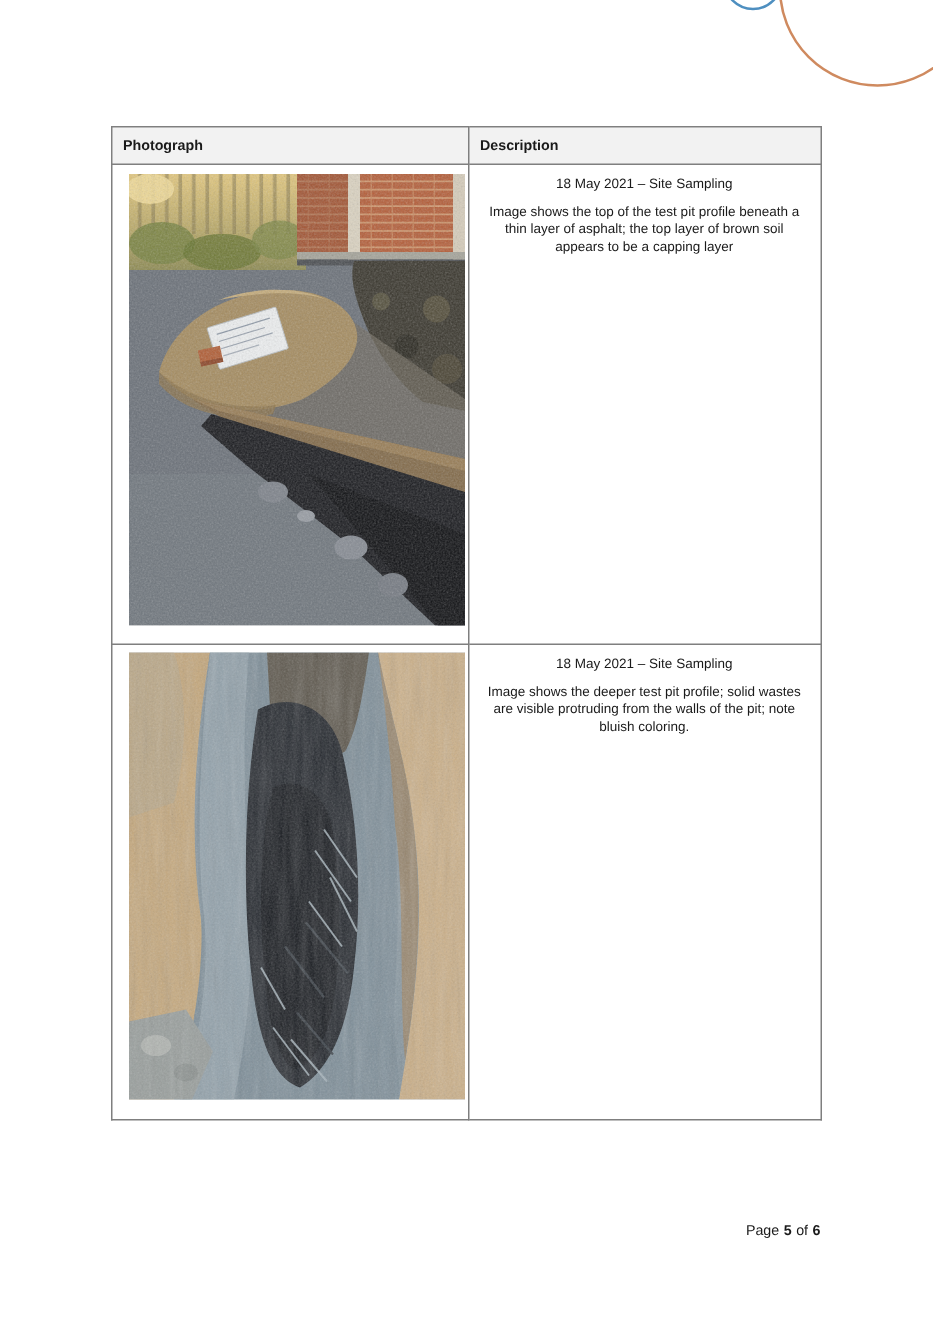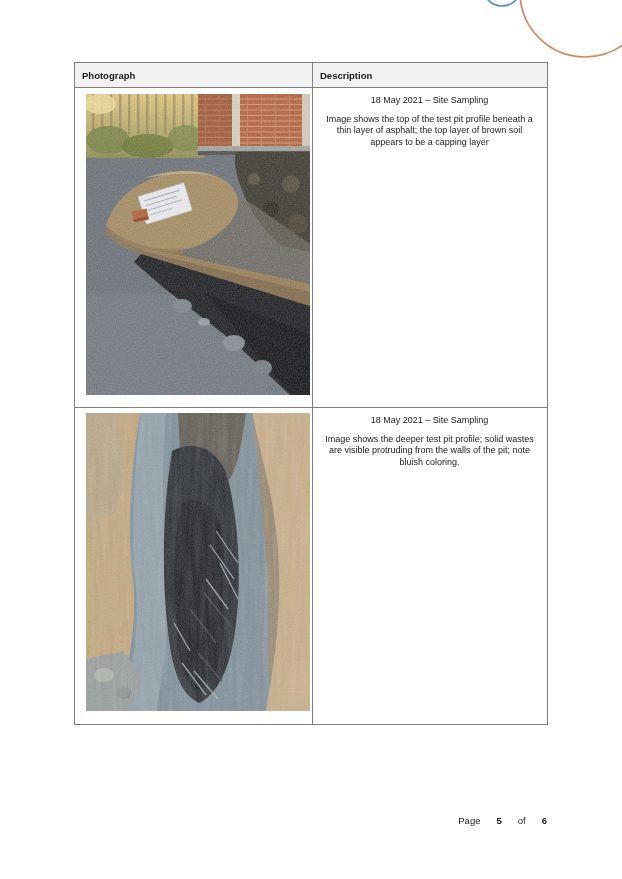--- a/index.html
+++ b/index.html
@@ -24,21 +24,21 @@
     width: 200px;
     height: 62px;
     overflow: hidden;
     pointer-events: none;
   }
 
   
   .photo-table {
     position: absolute;
     left: 74px;
-    top: 62px;
+    top: 84px;
     width: 473px;
     border-collapse: collapse;
     table-layout: fixed;
   }
   .photo-table th, .photo-table td {
     border: 1px solid #7f7f7f;
     vertical-align: top;
     padding: 0;
     text-align: center;
   }
@@ -75,21 +75,21 @@
     line-height: 0;
   }
 
   
   .page-footer {
     position: absolute;
     top: 815px;
     right: 75px;
     font-size: 9.5px;
     display: inline-flex;
-    gap: 16px;
+    gap: 3px;
     align-items: baseline;
   }
   .page-footer .bold { font-weight: bold; }
 </style>
 </head>
 <body>
 
 <div class="logo-arcs">
   <svg width="200" height="62" viewBox="0 0 200 62">
     <circle cx="80" cy="-13" r="19" fill="none" stroke="#4e8fc0" stroke-width="1.7"></circle>

